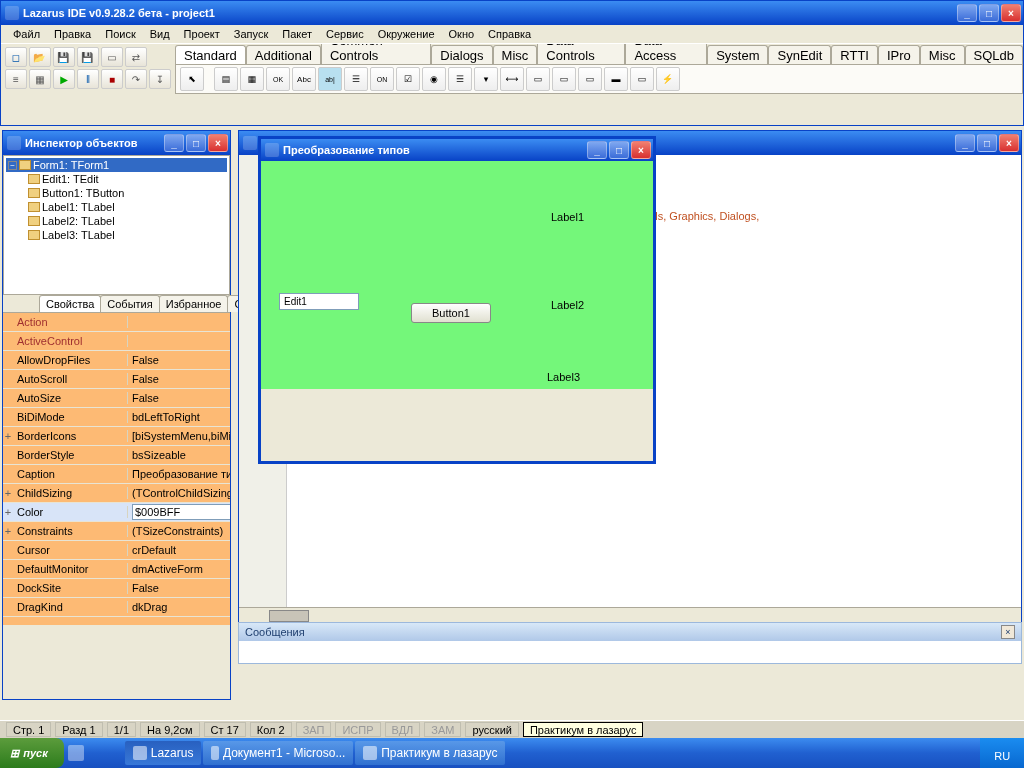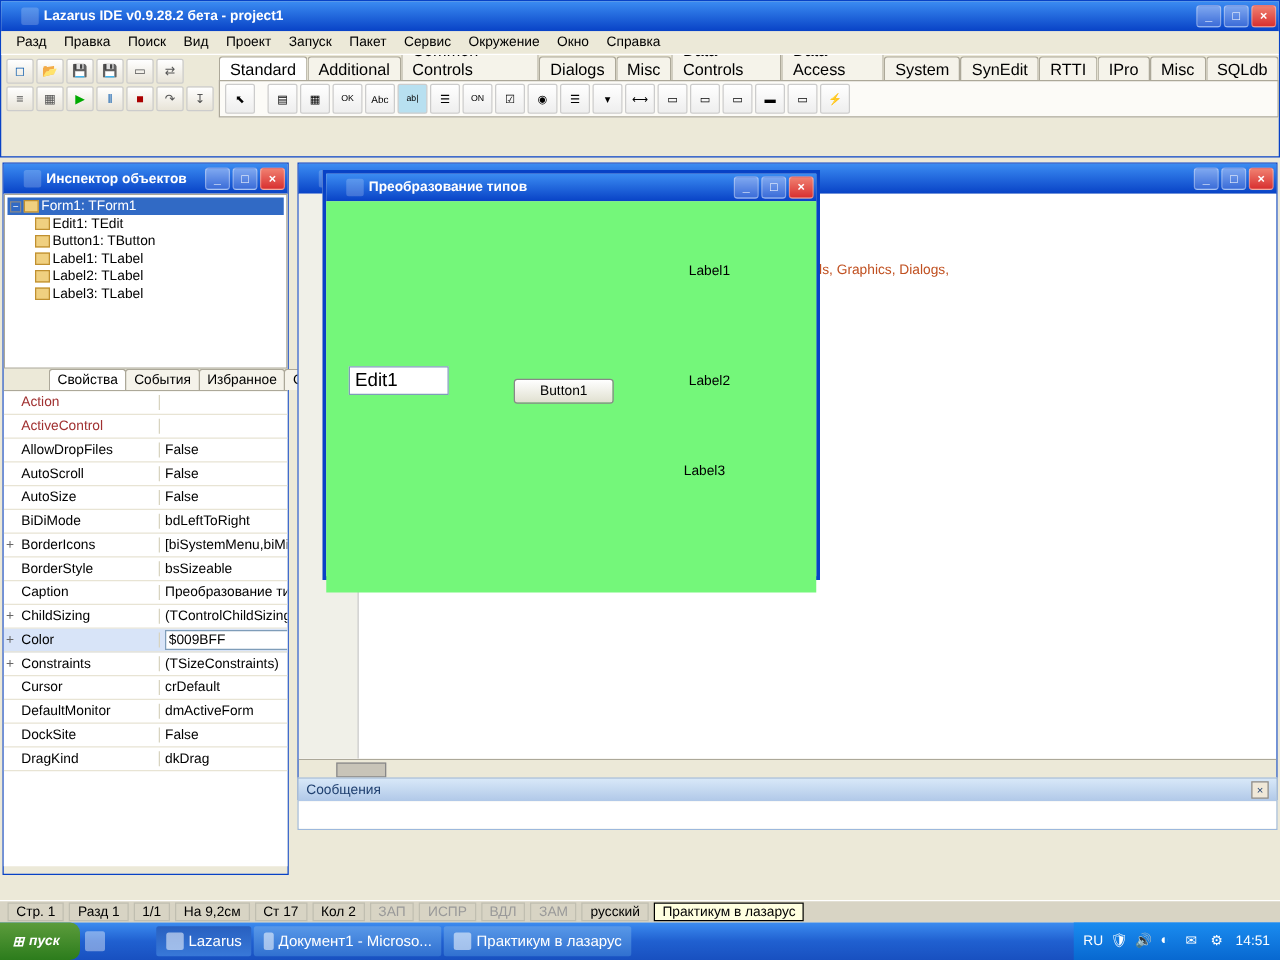--- a/index.html
+++ b/index.html
@@ -1,20 +1,20 @@
 <!DOCTYPE html>
 <html><head>
 <meta charset="utf-8">
 <style>
 * { box-sizing: border-box; margin: 0; padding: 0; font-family: Tahoma, sans-serif; font-size: 11px; }
 body { background: #ece9d8; width: 1024px; height: 768px; overflow: hidden; position: relative; }
 
 
 .xp-window { position: absolute; border: 1px solid #0842c6; background: #ece9d8; }
-.xp-titlebar { background: linear-gradient(to bottom, #3b8cf2 0%, #0842c6 100%); height: 24px; display: flex; align-items: center; padding: 0 2px 0 16px; color: #fff; font-weight: bold; }
+.xp-titlebar { background: linear-gradient(to bottom, #3b8cf2 0%, #0842c6 100%); height: 24px; display: flex; align-items: center; padding: 0 2px 0 4px; color: #fff; font-weight: bold; }
 .xp-titlebar .icon { width: 14px; height: 14px; margin-right: 4px; background: #fff3; border-radius: 2px; display: inline-block; }
 .xp-titlebar .title { flex: 1; white-space: nowrap; overflow: hidden; }
 .xp-titlebar .win-btns { display: flex; gap: 2px; }
 .xp-btn { width: 20px; height: 18px; background: linear-gradient(to bottom,#7fa8f0,#3b6cd8); border: 1px solid #fff5; border-radius: 3px; color: #fff; font-weight: bold; font-size: 10px; display: flex; align-items: center; justify-content: center; cursor: pointer; }
 .xp-btn.close { background: linear-gradient(to bottom,#f08070,#d83030); }
 
 
 #ide-main { left: 0; top: 0; width: 1024px; height: 126px; }
 .menubar { background: #ece9d8; display: flex; gap: 2px; padding: 2px 6px; height: 18px; align-items: center; }
 .menubar span { padding: 1px 6px; cursor: pointer; }
@@ -40,21 +40,21 @@
 .tree-item { padding:1px 2px; display:flex; align-items:center; gap:2px; cursor:pointer; }
 .tree-item .box { width:9px; height:9px; border:1px solid #888; display:inline-flex; align-items:center; justify-content:center; font-size:8px; }
 .tree-item.sel { background:#316ac5; color:#fff; }
 .tree-item.child { padding-left:22px; }
 .titem-icon { width:12px; height:10px; background:#f0d080; border:1px solid #c09030; display:inline-block; }
 
 .insp-tabs { display:flex; border-bottom:1px solid #aca899; background:#ece9d8;padding-left:36px; }
 .itab { border:1px solid #aca899; border-bottom:none; padding:2px 6px; background:#f5f3ea; cursor:pointer; border-radius:3px 3px 0 0; margin-right:-1px; font-size:11px; }
 .itab.active { background:#fff; }
 
-.propgrid { background:#ffffff; overflow:auto; height:380px; }
+.propgrid { background:#fdba74; overflow:auto; height:312px; }
 .prow { display:flex; border-bottom:1px solid #e8e4d4; height:19px; align-items:center; cursor:pointer; }
 .prow.sel { background:#d8e4f8; }
 .pname { width:115px; padding:0 4px; border-right:1px solid #d8d4c0; overflow:hidden; white-space:nowrap; }
 .pname.link { color:#a03030; }
 .pval { flex:1; padding:0 4px; overflow:hidden; white-space:nowrap; display:flex; align-items:center; }
 .expander { width:10px; text-align:center; color:#666; }
 .pval input { border:1px solid #7f9db9; height:16px; flex:1; font-size:11px; padding:0 2px; }
 
 
 #src-editor { left:238px; top:130px; width:784px; height:510px; }
@@ -71,54 +71,54 @@
 
 
 #messages { left:238px; top:622px; width:784px; height:42px; }
 .msg-title { background:linear-gradient(to bottom,#d8e8f8,#b0c8e8); height:18px; padding:1px 6px; display:flex; align-items:center; font-size:11px; color:#204070; }
 .msg-title .spacer { flex:1; }
 .msg-title .x { width:14px; height:14px; border:1px solid #888; background:#f0e8d8; display:inline-flex; align-items:center; justify-content:center; cursor:pointer; font-size:9px; }
 
 
 #design-form { left:258px; top:136px; width:398px; height:328px; border:3px solid #0842c6; z-index:50; }
 #design-form .xp-titlebar { height:22px; }
-.form-canvas { background:#74f77a; height:313px; position:relative; background-image: radial-gradient(circle, #000 0.5px, transparent 0.5px); background-size:8px 8px;text-decoration:underline; }
+.form-canvas { background:#74f77a; height:228px; position:relative; background-image: radial-gradient(circle, #000 0.5px, transparent 0.5px); background-size:8px 8px;text-decoration:underline; }
 .dlabel { position:absolute; font-size:11px; background:transparent; }
-.dedit { position:absolute; background:#fff; border:1px solid #7f9db9; padding:2px 4px; font-size:15px; }
+.dedit { position:absolute; background:#fff; border:1px solid #7f9db9; padding:2px 4px; font-size:10px; }
 .dbutton { position:absolute; background:linear-gradient(#fff,#e0e0d0); border:1px solid #888; border-radius:3px; padding:3px 0; font-size:11px; text-align:center; cursor:pointer; }
 
 
 .word-status { position:absolute; left:0; bottom:30px; width:1024px; height:18px; background:#d8d4c4; border-top:1px solid #fff; display:flex; align-items:center; padding:0 6px; gap:4px; font-size:11px; }
 .word-status span { border:1px solid #c0beb0; padding:0 6px; height:15px; display:inline-flex; align-items:center; }
 .word-status .dim { color:#999;text-align:center; }
 
 
 .taskbar { position:absolute; left:0; bottom:0; width:1024px; height:30px; background:linear-gradient(to bottom,#3c8cf0 0%,#2060d0 50%,#1850c0 100%); display:flex; align-items:center; }
 .start { background:linear-gradient(to bottom,#5c9c3c,#2c7c1c); color:#fff; font-weight:bold; font-style:italic; height:30px; padding:0 16px 0 10px; display:flex; align-items:center; border-radius:0 8px 8px 0; font-size:14px; }
 .task-item { background:linear-gradient(to bottom,#5898e8,#3070d0); color:#fff; height:24px; margin:0 1px; padding:0 8px; display:flex; align-items:center; gap:4px; border-radius:2px; cursor:pointer; font-size:12px; max-width:150px; overflow:hidden; white-space:nowrap; }
 .task-item.active { background:linear-gradient(to bottom,#2860c0,#3878d8); }
 .task-item .ti { width:14px; height:14px; background:#fff8; display:inline-block; border-radius:2px; }
-.tray { margin-left:auto; background:linear-gradient(to bottom,#1a8cf0,#0868d0); height:30px; padding:12px 8px; display:flex; align-items:center; gap:6px; color:#fff; font-size:11px; }
+.tray { margin-left:auto; background:linear-gradient(to bottom,#1a8cf0,#0868d0); height:30px; padding:12px 8px; display:flex; align-items:center; gap:6px; color:#fff; font-size:11px;flex-direction:column; }
 .tray .ti { width:14px; height:14px; display:inline-block; }
 </style>
 </head>
 <body>
 
 <div id="ide-main" class="xp-window">
   <div class="xp-titlebar">
     <span class="icon"></span>
     <span class="title">Lazarus IDE v0.9.28.2 бета - project1</span>
     <div class="win-btns">
       <div class="xp-btn">_</div>
       <div class="xp-btn">□</div>
       <div class="xp-btn close">×</div>
     </div>
   </div>
   <div class="menubar" id="menubar">
-      <span>Разд</span>
+      <span>Файл</span>
       <span>Правка</span>
       <span>Поиск</span>
       <span>Вид</span>
       <span>Проект</span>
       <span>Запуск</span>
       <span>Пакет</span>
       <span>Сервис</span>
       <span>Окружение</span>
       <span>Окно</span>
       <span>Справка</span>

